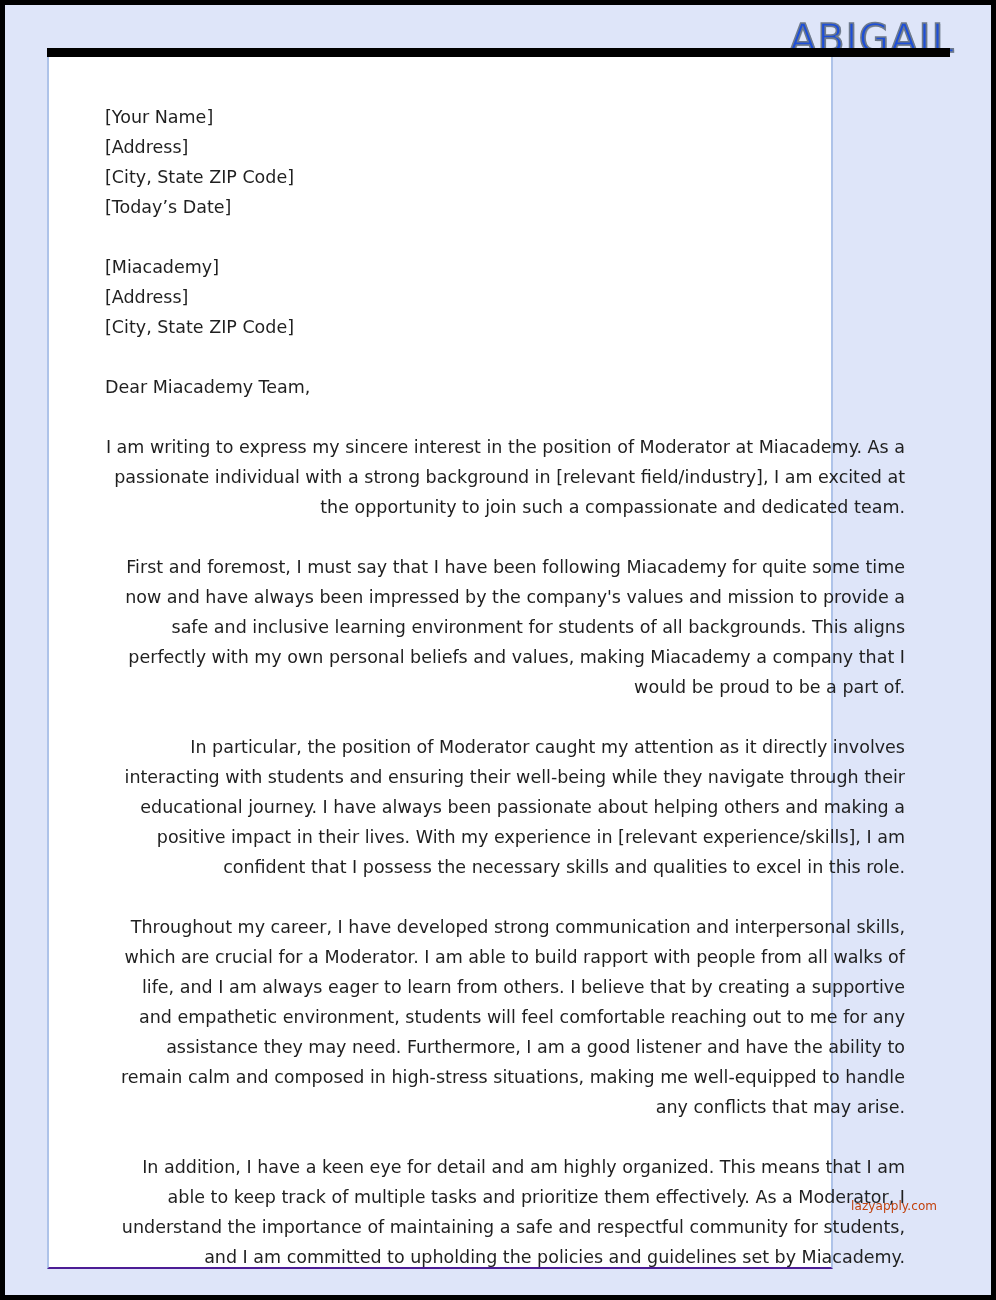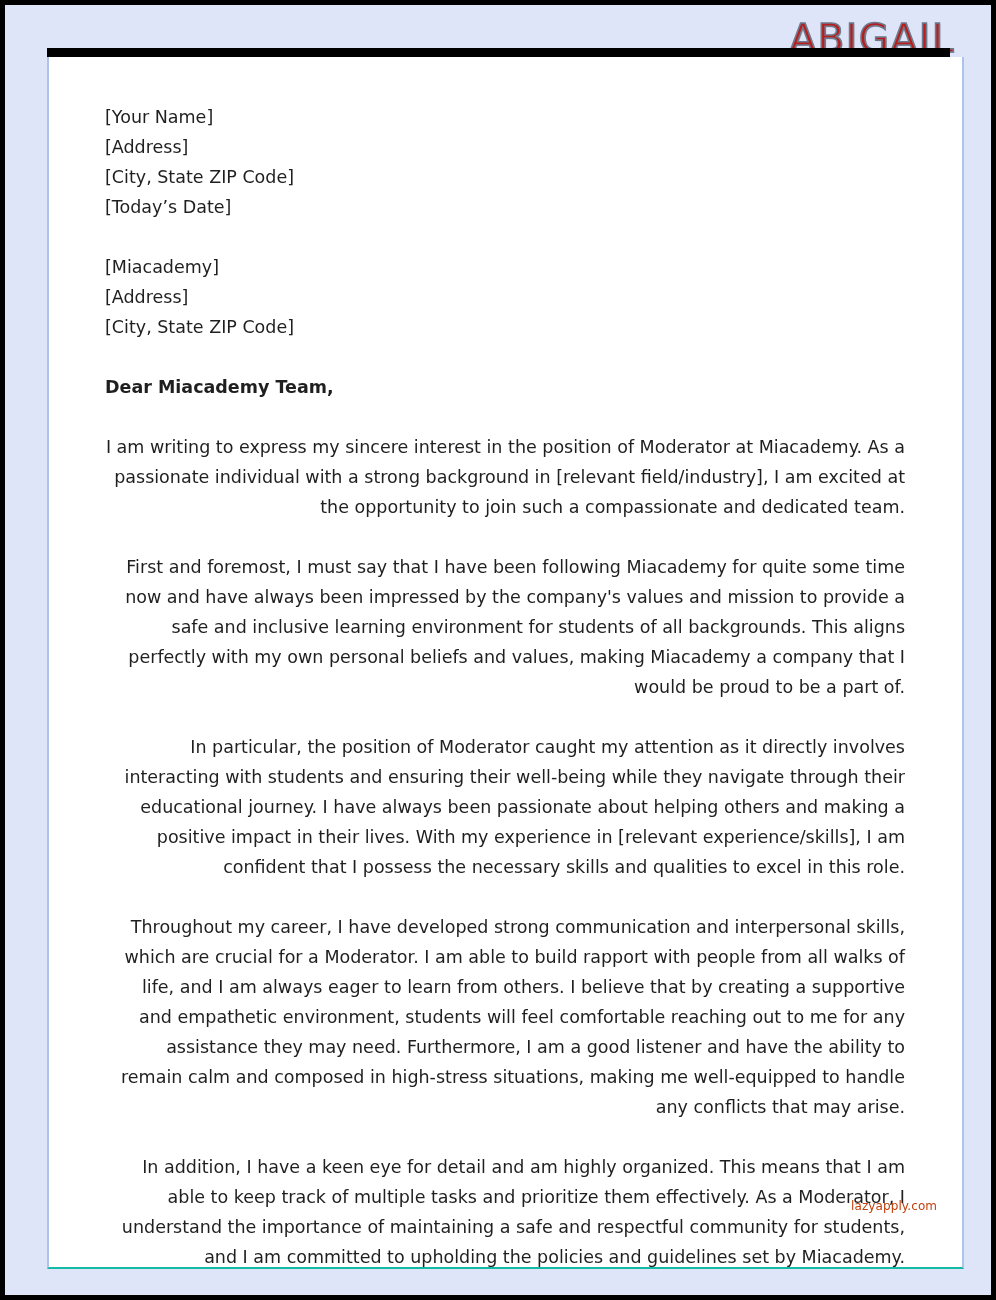--- a/index.html
+++ b/index.html
@@ -39,21 +39,21 @@
 
   
   .brand {
     position: absolute;
     right: 36px;
     top: 14px;
     font-family: "DejaVu Sans", sans-serif;
     font-size: 39px;
     letter-spacing: 1.5px;
     font-weight: 400;
-    color: #b91c1c;
+    color: #1d4ed8;
     -webkit-text-stroke: 1.6px #6e7a8c;
     text-shadow: 1px 1px 0 #aab3c2;
     line-height: 1;
     white-space: nowrap;
     user-select: none;
   }
 
   
   .top-rule {
     position: absolute;
@@ -62,26 +62,26 @@
     width: 903px;
     height: 9px;
     background: #000000;
   }
 
   
   .doc-page {
     position: absolute;
     left: 42px;
     top: 52px;
-    width: 917px;
+    width: 786px;
     height: 1212px;
     background: #ffffff;
     border-left: 2px solid #aec3e9;
     border-right: 2px solid #aec3e9;
-    border-bottom: 2px solid #14b8a6;
+    border-bottom: 2px solid #4c1d95;
     box-sizing: border-box;
     overflow: visible;
   }
 
   
   .letter-body {
     position: absolute;
     left: 56px;
     top: 45px;
     width: 800px;
@@ -96,21 +96,20 @@
     margin: 0 0 30px 0;
   }
   .addr-line {
     display: block;
     white-space: nowrap;
   }
 
   .salutation {
     margin: 12px 0 30px 0;
     white-space: nowrap;
-    font-weight: bold;
   }
 
   .para {
     margin: 0 0 30px 0;
     text-align: right;
   }
   .para:last-child {
     margin-bottom: 0;
   }
 

